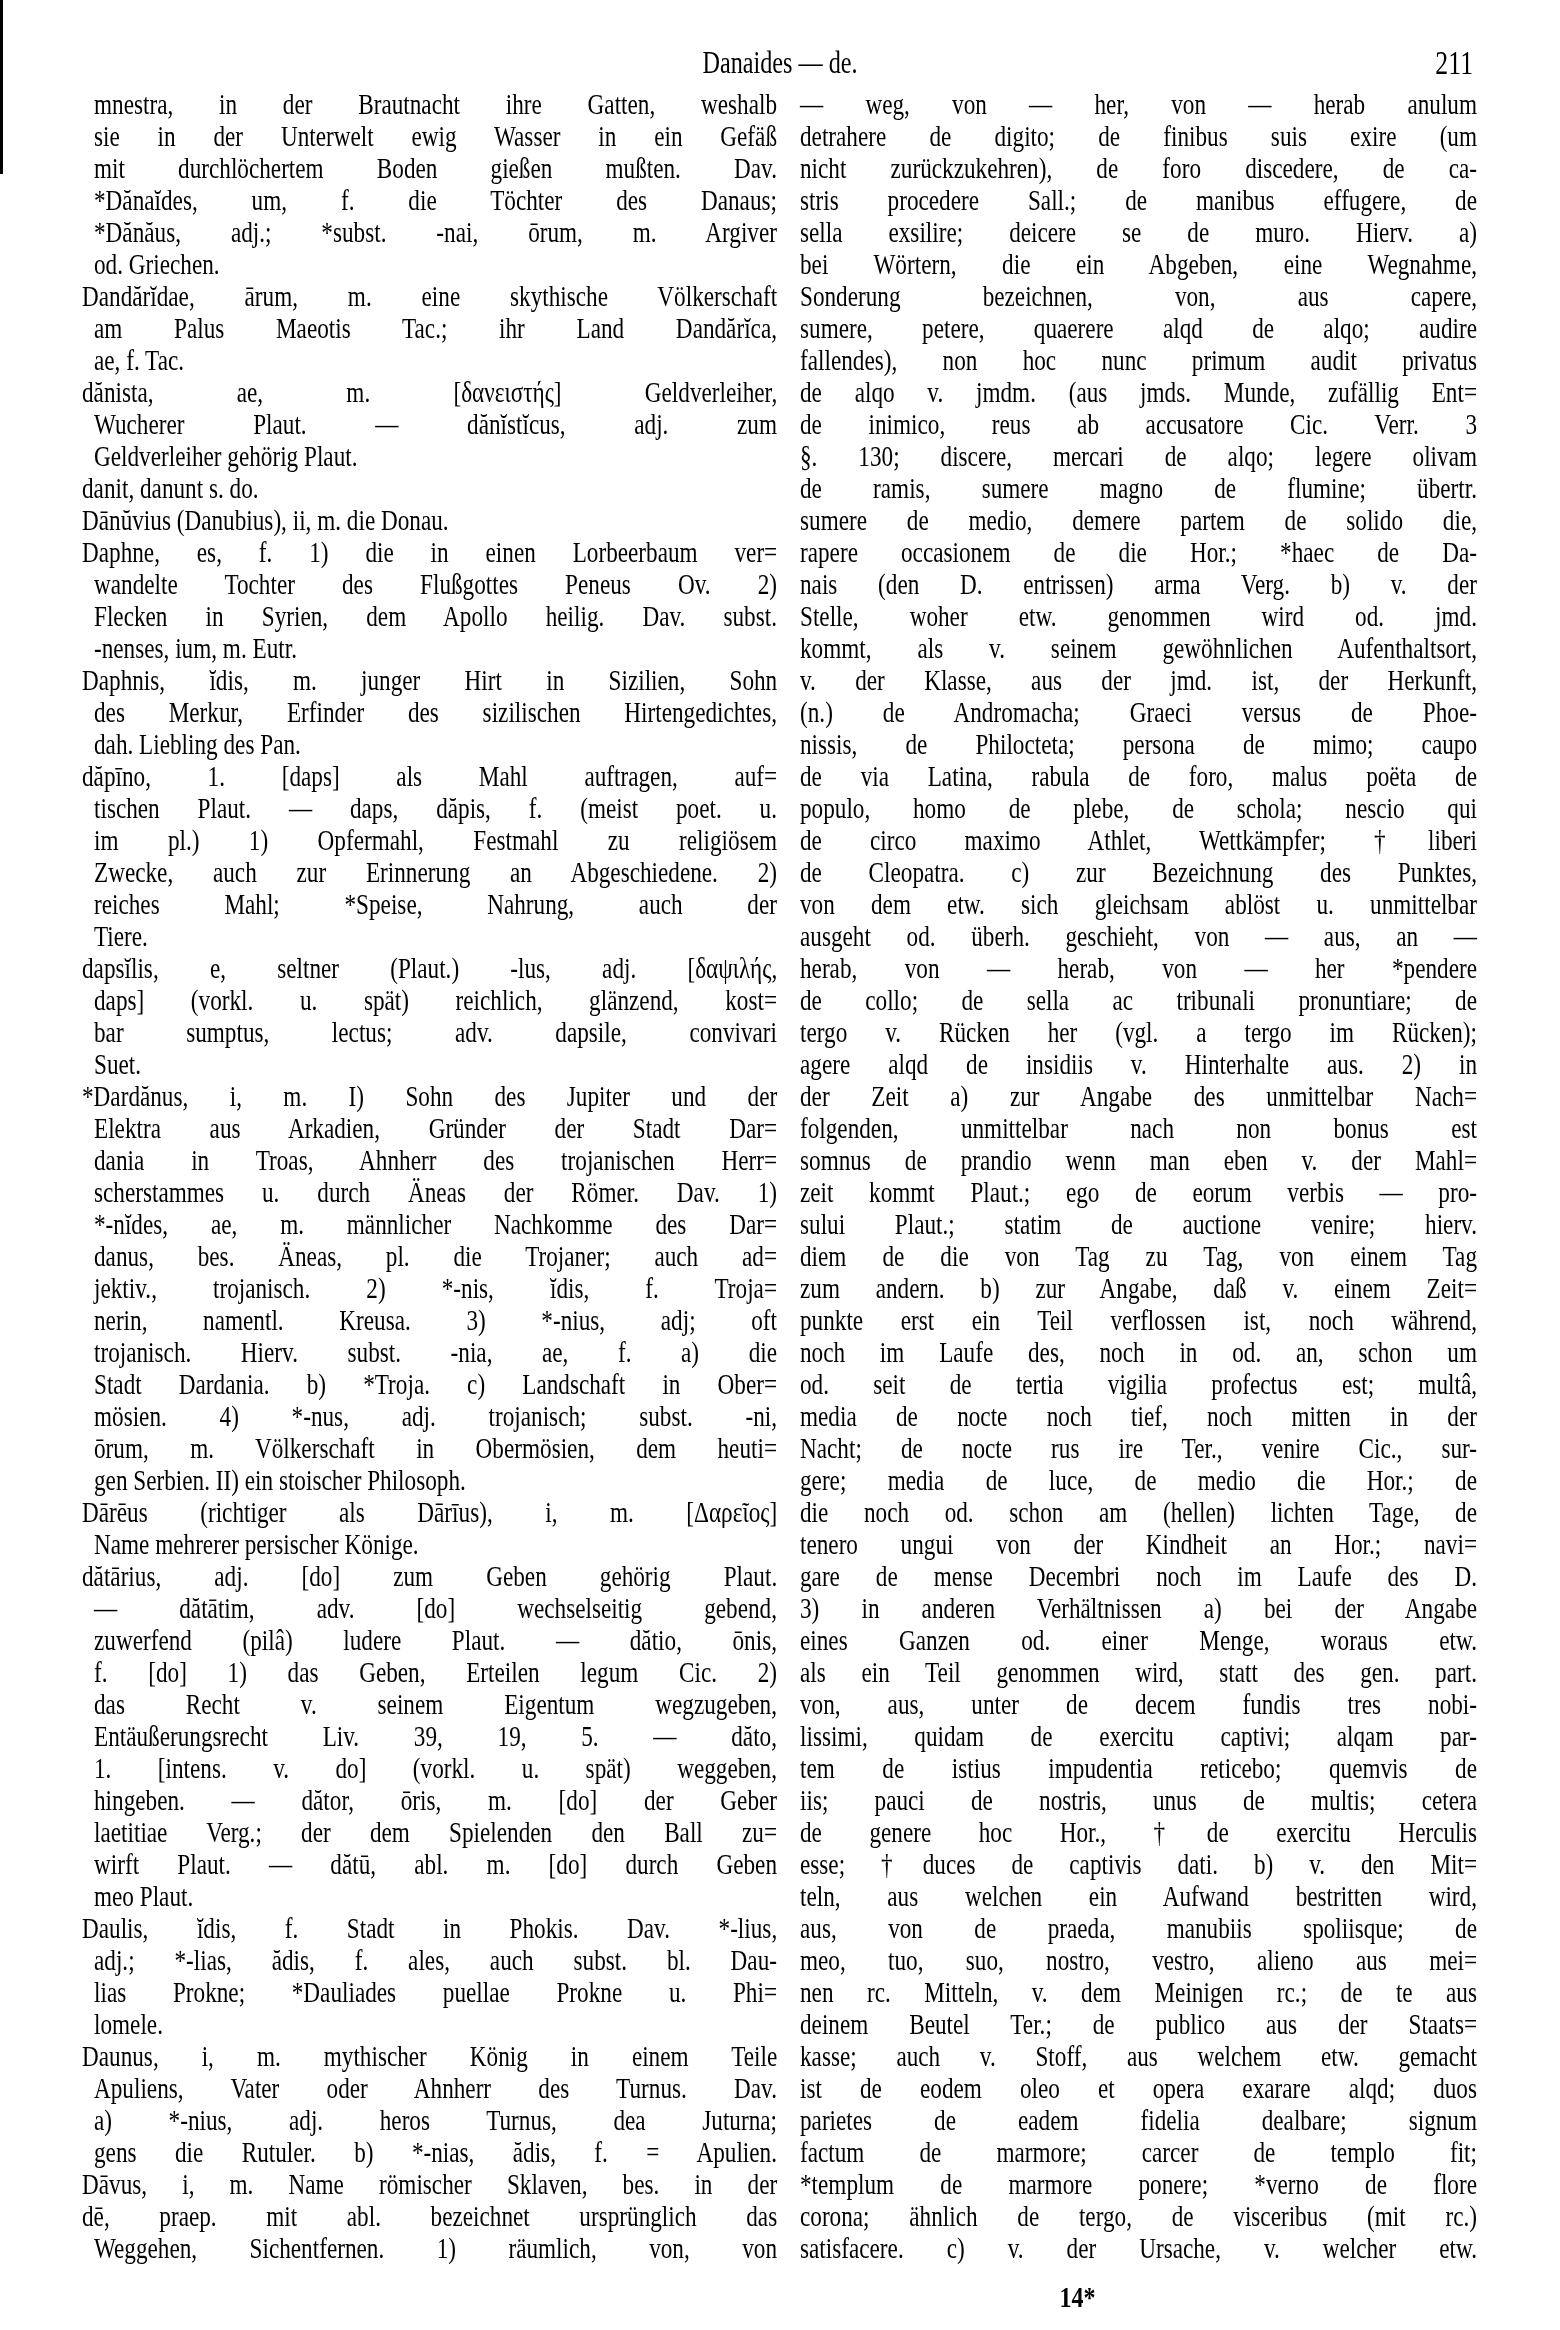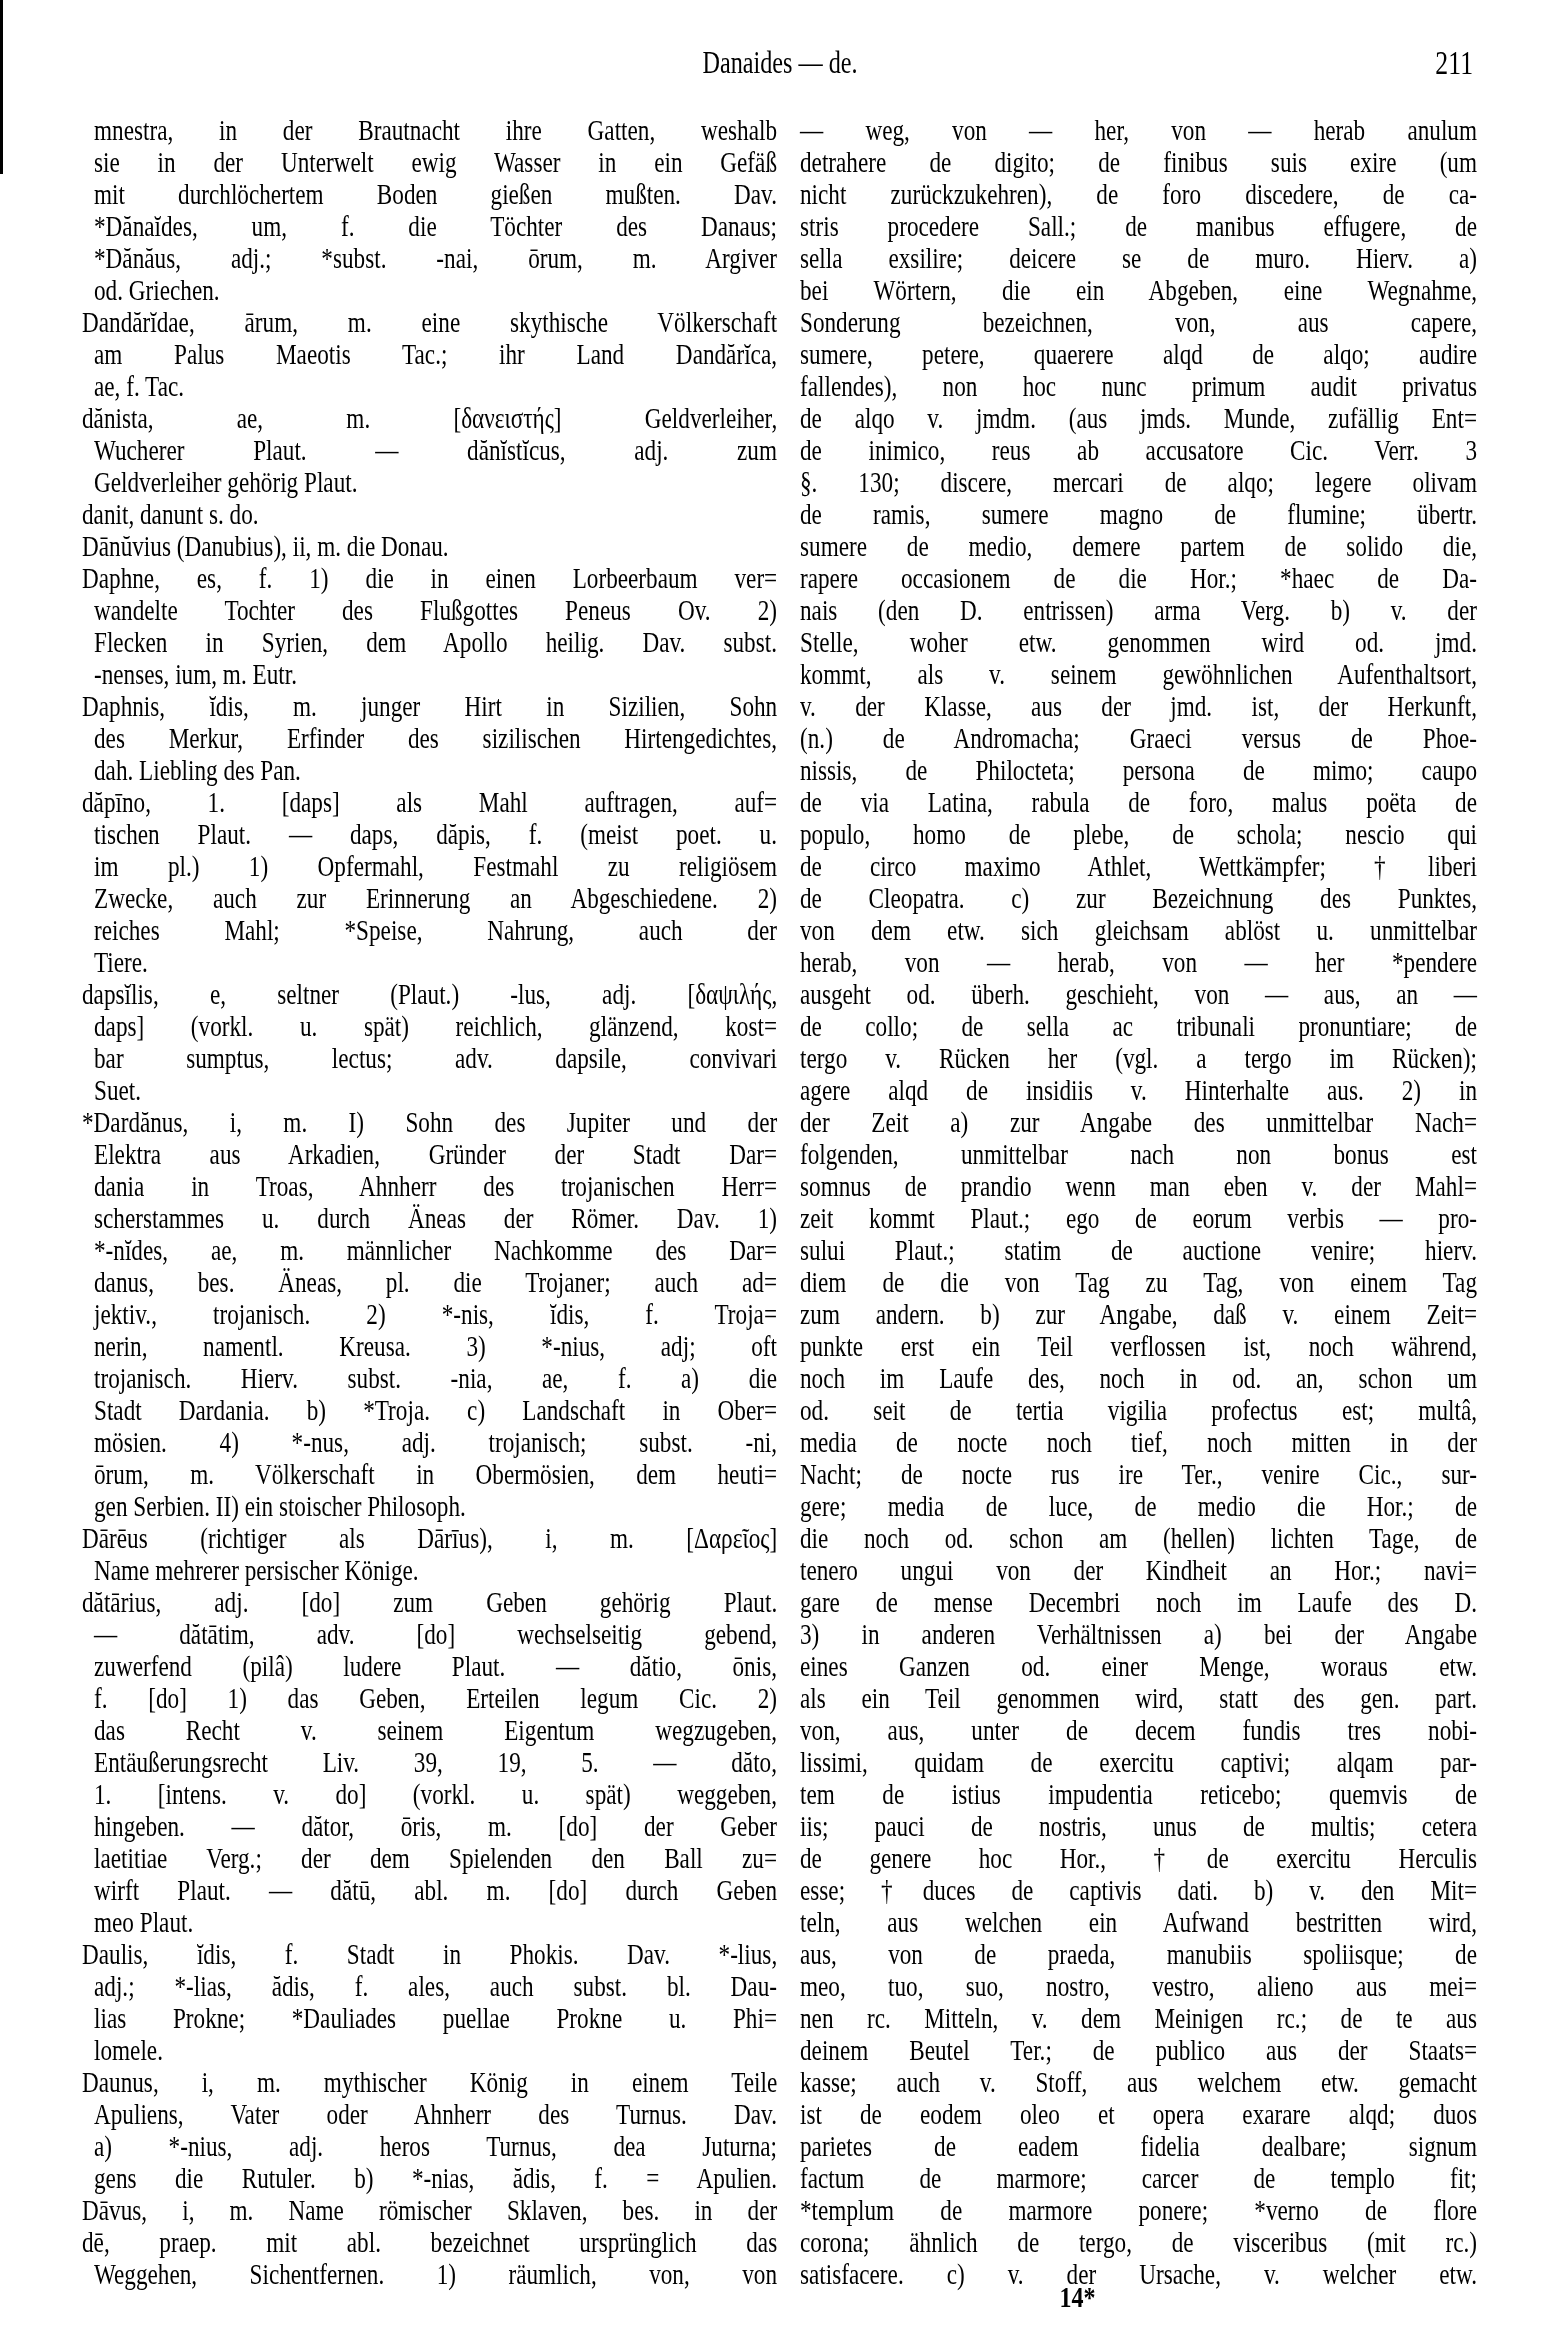--- a/index.html
+++ b/index.html
@@ -3,21 +3,21 @@
 <meta charset="utf-8">
 <style>
   html, body { margin: 0; padding: 0; background: #ffffff; }
   body { width: 1560px; height: 2330px; position: relative; overflow: hidden;
          font-family: "DejaVu Serif", "Liberation Serif", serif; color: #000; }
   .edge { position: absolute; left: 0; top: 0; width: 2.6px; height: 174px; background: #000; }
   .running-head { position: absolute; top: 45px; left: 0; width: 1560px; text-align: center;
          font-family: "Liberation Serif", serif; font-size: 31px; letter-spacing: 0; transform: scaleX(0.78); }
   .page-number { position: absolute; top: 45px; left: 1386px; width: 87px; text-align: right;
          font-family: "Liberation Serif", serif; font-size: 33px; transform: scaleX(0.78); transform-origin: right; }
-  .column { position: absolute; top: 114px; }
+  .column { position: absolute; top: 88px; }
   .col-left { left: 87px; width: 690px; }
   .col-right { left: 800px; width: 677px; }
   .line { height: 32px; line-height: 32px; white-space: nowrap; overflow: visible;
           font-family: "Liberation Serif", serif; font-size: 29px; text-align: justify;
           text-align-last: justify; }
   .line.last { text-align-last: left; }
   .line.indent { padding-left: 7px; }
   .line.out { margin-left: -5.2px; }
   .line span { }
   .footer-sig { position: absolute; top: 2280px; left: 1055px; font-family: "Liberation Serif", serif;
@@ -311,26 +311,26 @@
     <div class="line ">
       <span class="inner">de circo maximo Athlet, Wettkämpfer; †liberi</span>
     </div>
     <div class="line ">
       <span class="inner">de Cleopatra. c) zur Bezeichnung des Punktes,</span>
     </div>
     <div class="line ">
       <span class="inner">von dem etw. sich gleichsam ablöst u. unmittelbar</span>
     </div>
     <div class="line ">
+      <span class="inner">ausgeht od. überh. geschieht, von — aus, an —</span>
+    </div>
+    <div class="line ">
       <span class="inner">herab, von — herab, von — her *pendere</span>
     </div>
     <div class="line ">
-      <span class="inner">ausgeht od. überh. geschieht, von — aus, an —</span>
-    </div>
-    <div class="line ">
       <span class="inner">de collo; de sella ac tribunali pronuntiare; de</span>
     </div>
     <div class="line ">
       <span class="inner">tergo v. Rücken her (vgl. a tergo im Rücken);</span>
     </div>
     <div class="line ">
       <span class="inner">agere alqd de insidiis v. Hinterhalte aus. 2) in</span>
     </div>
     <div class="line ">
       <span class="inner">der Zeit a) zur Angabe des unmittelbar Nach=</span>

